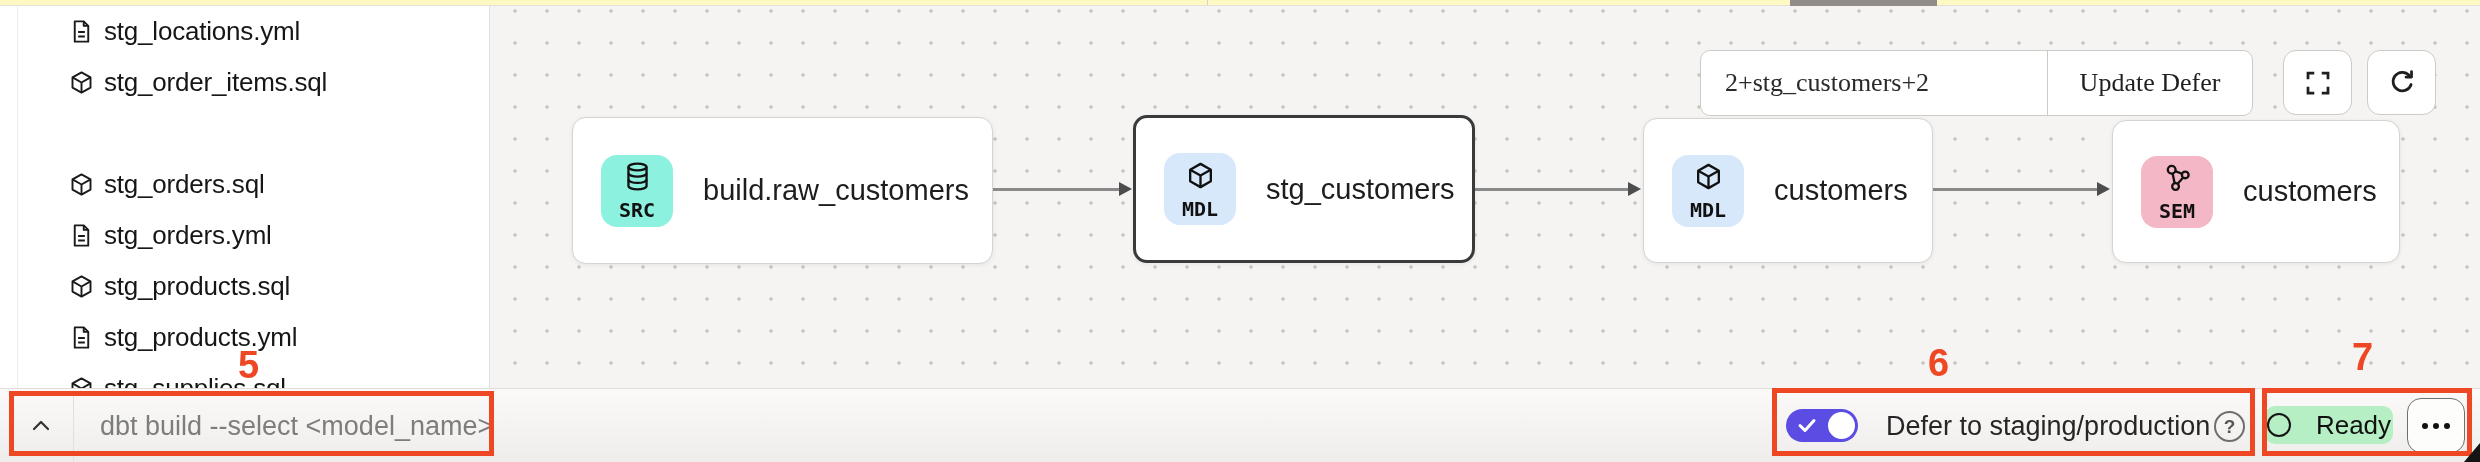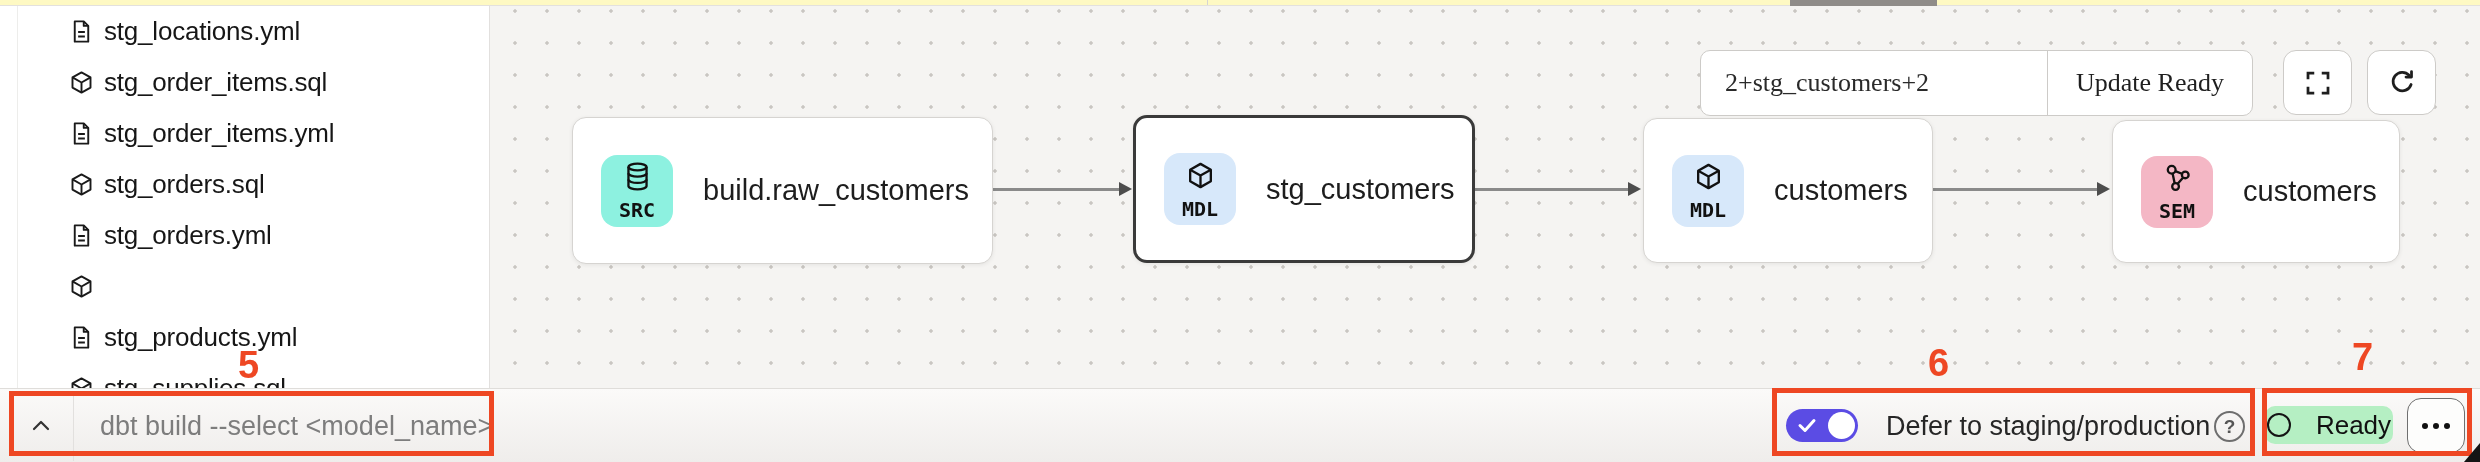--- a/index.html
+++ b/index.html
@@ -96,48 +96,41 @@
         </svg>
       <span class="file-label">stg_locations.yml</span>
     </div>
     <div class="file-row" style="top:56px">
       <svg viewBox="0 0 24 24" fill="none" stroke="#1a1a1a" stroke-width="1.7" stroke-linejoin="round">
           <path d="M12 3l8 4.5v9L12 21l-8-4.5v-9z"></path>
           <path d="M4 7.5l8 4.5 8-4.5M12 12v9"></path>
         </svg>
       <span class="file-label">stg_order_items.sql</span>
     </div>
-    <div class="file-row" style="top:107px">
+    <div class="file-row" style="top:158px">
+      <svg viewBox="0 0 24 24" fill="none" stroke="#1a1a1a" stroke-width="1.7" stroke-linejoin="round">
+          <path d="M12 3l8 4.5v9L12 21l-8-4.5v-9z"></path>
+          <path d="M4 7.5l8 4.5 8-4.5M12 12v9"></path>
+        </svg>
+      <span class="file-label">stg_orders.sql</span>
+    </div>
+    <div class="file-row" style="top:209px">
       <svg viewBox="0 0 24 24" fill="none" stroke="#1a1a1a" stroke-width="1.7" stroke-linejoin="round">
           <path d="M6 3h8l4 4v14H6z"></path>
           <path d="M14 3v4h4"></path>
           <path d="M9 12.5h6M9 16.5h6"></path>
         </svg>
-      <span class="file-label">stg_order_items.yml</span>
-    </div>
-    <div class="file-row" style="top:158px">
-      <svg viewBox="0 0 24 24" fill="none" stroke="#1a1a1a" stroke-width="1.7" stroke-linejoin="round">
-          <path d="M12 3l8 4.5v9L12 21l-8-4.5v-9z"></path>
-          <path d="M4 7.5l8 4.5 8-4.5M12 12v9"></path>
-        </svg>
-      <span class="file-label">stg_orders.sql</span>
-    </div>
-    <div class="file-row" style="top:209px">
-      <svg viewBox="0 0 24 24" fill="none" stroke="#1a1a1a" stroke-width="1.7" stroke-linejoin="round">
-          <path d="M6 3h8l4 4v14H6z"></path>
-          <path d="M14 3v4h4"></path>
-          <path d="M9 12.5h6M9 16.5h6"></path>
-        </svg>
       <span class="file-label">stg_orders.yml</span>
     </div>
     <div class="file-row" style="top:260px">
       <svg viewBox="0 0 24 24" fill="none" stroke="#1a1a1a" stroke-width="1.7" stroke-linejoin="round">
           <path d="M12 3l8 4.5v9L12 21l-8-4.5v-9z"></path>
           <path d="M4 7.5l8 4.5 8-4.5M12 12v9"></path>
         </svg>
+      <span class="file-label">stg_products.sql</span>
     </div>
     <div class="file-row" style="top:311px">
       <svg viewBox="0 0 24 24" fill="none" stroke="#1a1a1a" stroke-width="1.7" stroke-linejoin="round">
           <path d="M6 3h8l4 4v14H6z"></path>
           <path d="M14 3v4h4"></path>
           <path d="M9 12.5h6M9 16.5h6"></path>
         </svg>
       <span class="file-label">stg_products.yml</span>
     </div>
     <div class="file-row" style="top:362px">
@@ -202,21 +195,21 @@
             <path d="M10.3 7.1l5.2 2M8.2 8.9l1.6 7.6M16.4 12l-4.4 5"></path>
           </svg>
         <span class="badge-label">SEM</span>
       </div>
       <span class="node-label">customers</span>
     </div>
 
     <div class="filter-group">
       <div class="filter-input">2+stg_customers+2</div>
       <div class="filter-divider"></div>
-      <div class="update-btn">Update Ready</div>
+      <div class="update-btn">Update Defer</div>
     </div>
     <div class="icon-btn" id="btn-fullscreen">
       <svg viewBox="0 0 24 24" fill="none" stroke="#1e1e1e" stroke-width="2.2">
           <path d="M4 9V4h5M15 4h5v5M20 15v5h-5M9 20H4v-5"></path>
         </svg>
     </div>
     <div class="icon-btn" id="btn-refresh">
       <svg viewBox="0 0 24 24" fill="none" stroke="#1e1e1e" stroke-width="2.2" stroke-linecap="round" stroke-linejoin="round">
           <path d="M19.3 13.2a7.4 7.4 0 1 1-1.6-7.4"></path>
           <path d="M19.6 2.8v4.4h-4.4"></path>

